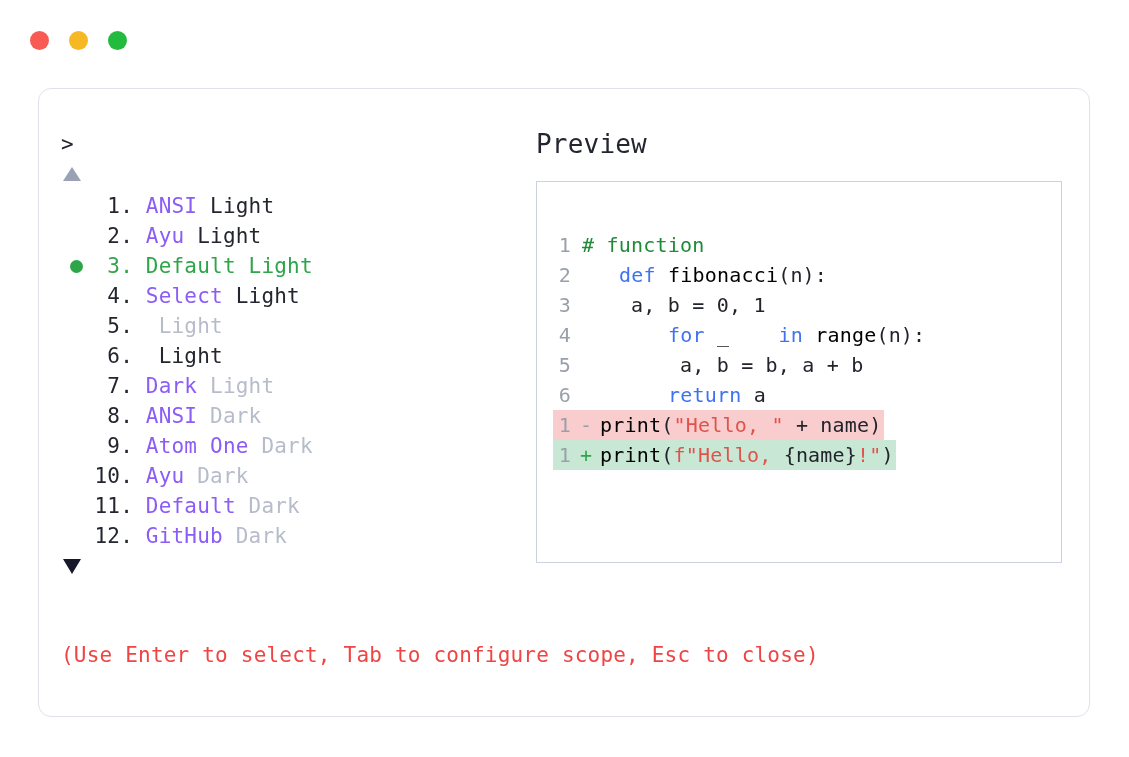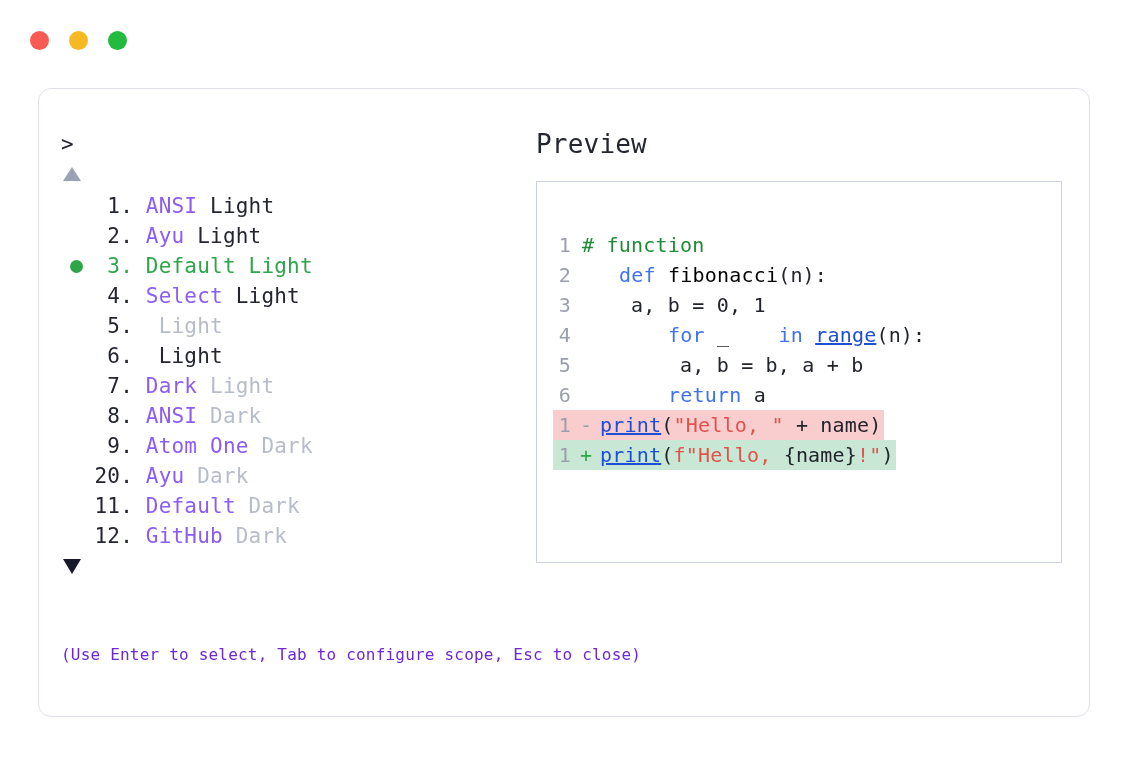--- a/index.html
+++ b/index.html
@@ -130,23 +130,23 @@
   .theme-row.selected .row-suffix,
   .theme-row.selected .row-suffix.muted {
     color: #2fa54a;
   }
 
   
   .footer-hint {
     position: absolute;
     left: 22px;
     top: 551px;
-    font-size: 16px;
-    line-height: 30px;
-    color: #6d28d9;
+    font-size: 21px;
+    line-height: 30px;
+    color: #ef4444;
     white-space: pre;
     letter-spacing: 0.2px;
   }
 
   
   .right-col {
     position: absolute;
     left: 497px;
     top: 40px;
     width: 530px;
@@ -191,21 +191,21 @@
     color: #9aa0ab;
   }
   .code-text {
     margin-left: 11px;
     white-space: pre;
   }
 
   .tok-comment  { color: #1f8b36; text-align: center; }
   .tok-kw       { color: #3f72f0; margin-left: 37px; }
   .tok-fn       { color: #000000; }
-  .tok-builtin  { color: #1d4ed8; text-decoration: underline; }
+  .tok-builtin  { color: #000000; }
   .tok-plain    { color: #22242c; }
   .tok-str      { color: #e0524a; }
   .tok-num      { color: #22242c; }
 
   .diff-block {
     position: absolute;
     left: 16px;
     top: 228px;
     font-size: 20px;
     line-height: 30px;
@@ -258,21 +258,21 @@
       <div class="theme-list">
           <div class="theme-row"><span class="bullet-slot"></span><span class="row-num"> 1.</span><span> </span><span class="row-name">ANSI</span><span> </span><span class="row-suffix">Light</span></div>
           <div class="theme-row"><span class="bullet-slot"></span><span class="row-num"> 2.</span><span> </span><span class="row-name">Ayu</span><span> </span><span class="row-suffix">Light</span></div>
           <div class="theme-row selected"><span class="bullet-slot"><span class="bullet"></span></span><span class="row-num"> 3.</span><span> </span><span class="row-name">Default</span><span> </span><span class="row-suffix">Light</span></div>
           <div class="theme-row"><span class="bullet-slot"></span><span class="row-num"> 4.</span><span> </span><span class="row-name">Select</span><span> </span><span class="row-suffix">Light</span></div>
           <div class="theme-row"><span class="bullet-slot"></span><span class="row-num"> 5.</span><span> </span><span> </span><span class="row-suffix muted">Light</span></div>
           <div class="theme-row"><span class="bullet-slot"></span><span class="row-num"> 6.</span><span> </span><span> </span><span class="row-suffix">Light</span></div>
           <div class="theme-row"><span class="bullet-slot"></span><span class="row-num"> 7.</span><span> </span><span class="row-name">Dark</span><span> </span><span class="row-suffix muted">Light</span></div>
           <div class="theme-row"><span class="bullet-slot"></span><span class="row-num"> 8.</span><span> </span><span class="row-name">ANSI</span><span> </span><span class="row-suffix muted">Dark</span></div>
           <div class="theme-row"><span class="bullet-slot"></span><span class="row-num"> 9.</span><span> </span><span class="row-name">Atom One</span><span> </span><span class="row-suffix muted">Dark</span></div>
-          <div class="theme-row"><span class="bullet-slot"></span><span class="row-num">20.</span><span> </span><span class="row-name">Ayu</span><span> </span><span class="row-suffix muted">Dark</span></div>
+          <div class="theme-row"><span class="bullet-slot"></span><span class="row-num">10.</span><span> </span><span class="row-name">Ayu</span><span> </span><span class="row-suffix muted">Dark</span></div>
           <div class="theme-row"><span class="bullet-slot"></span><span class="row-num">11.</span><span> </span><span class="row-name">Default</span><span> </span><span class="row-suffix muted">Dark</span></div>
           <div class="theme-row"><span class="bullet-slot"></span><span class="row-num">12.</span><span> </span><span class="row-name">GitHub</span><span> </span><span class="row-suffix muted">Dark</span></div>
         </div>
 
       <div class="scroll-arrow">
         <span class="tri-down"></span>
       </div>
     </div>
 
     <div class="footer-hint">(Use Enter to select, Tab to configure scope, Esc to close)</div>

